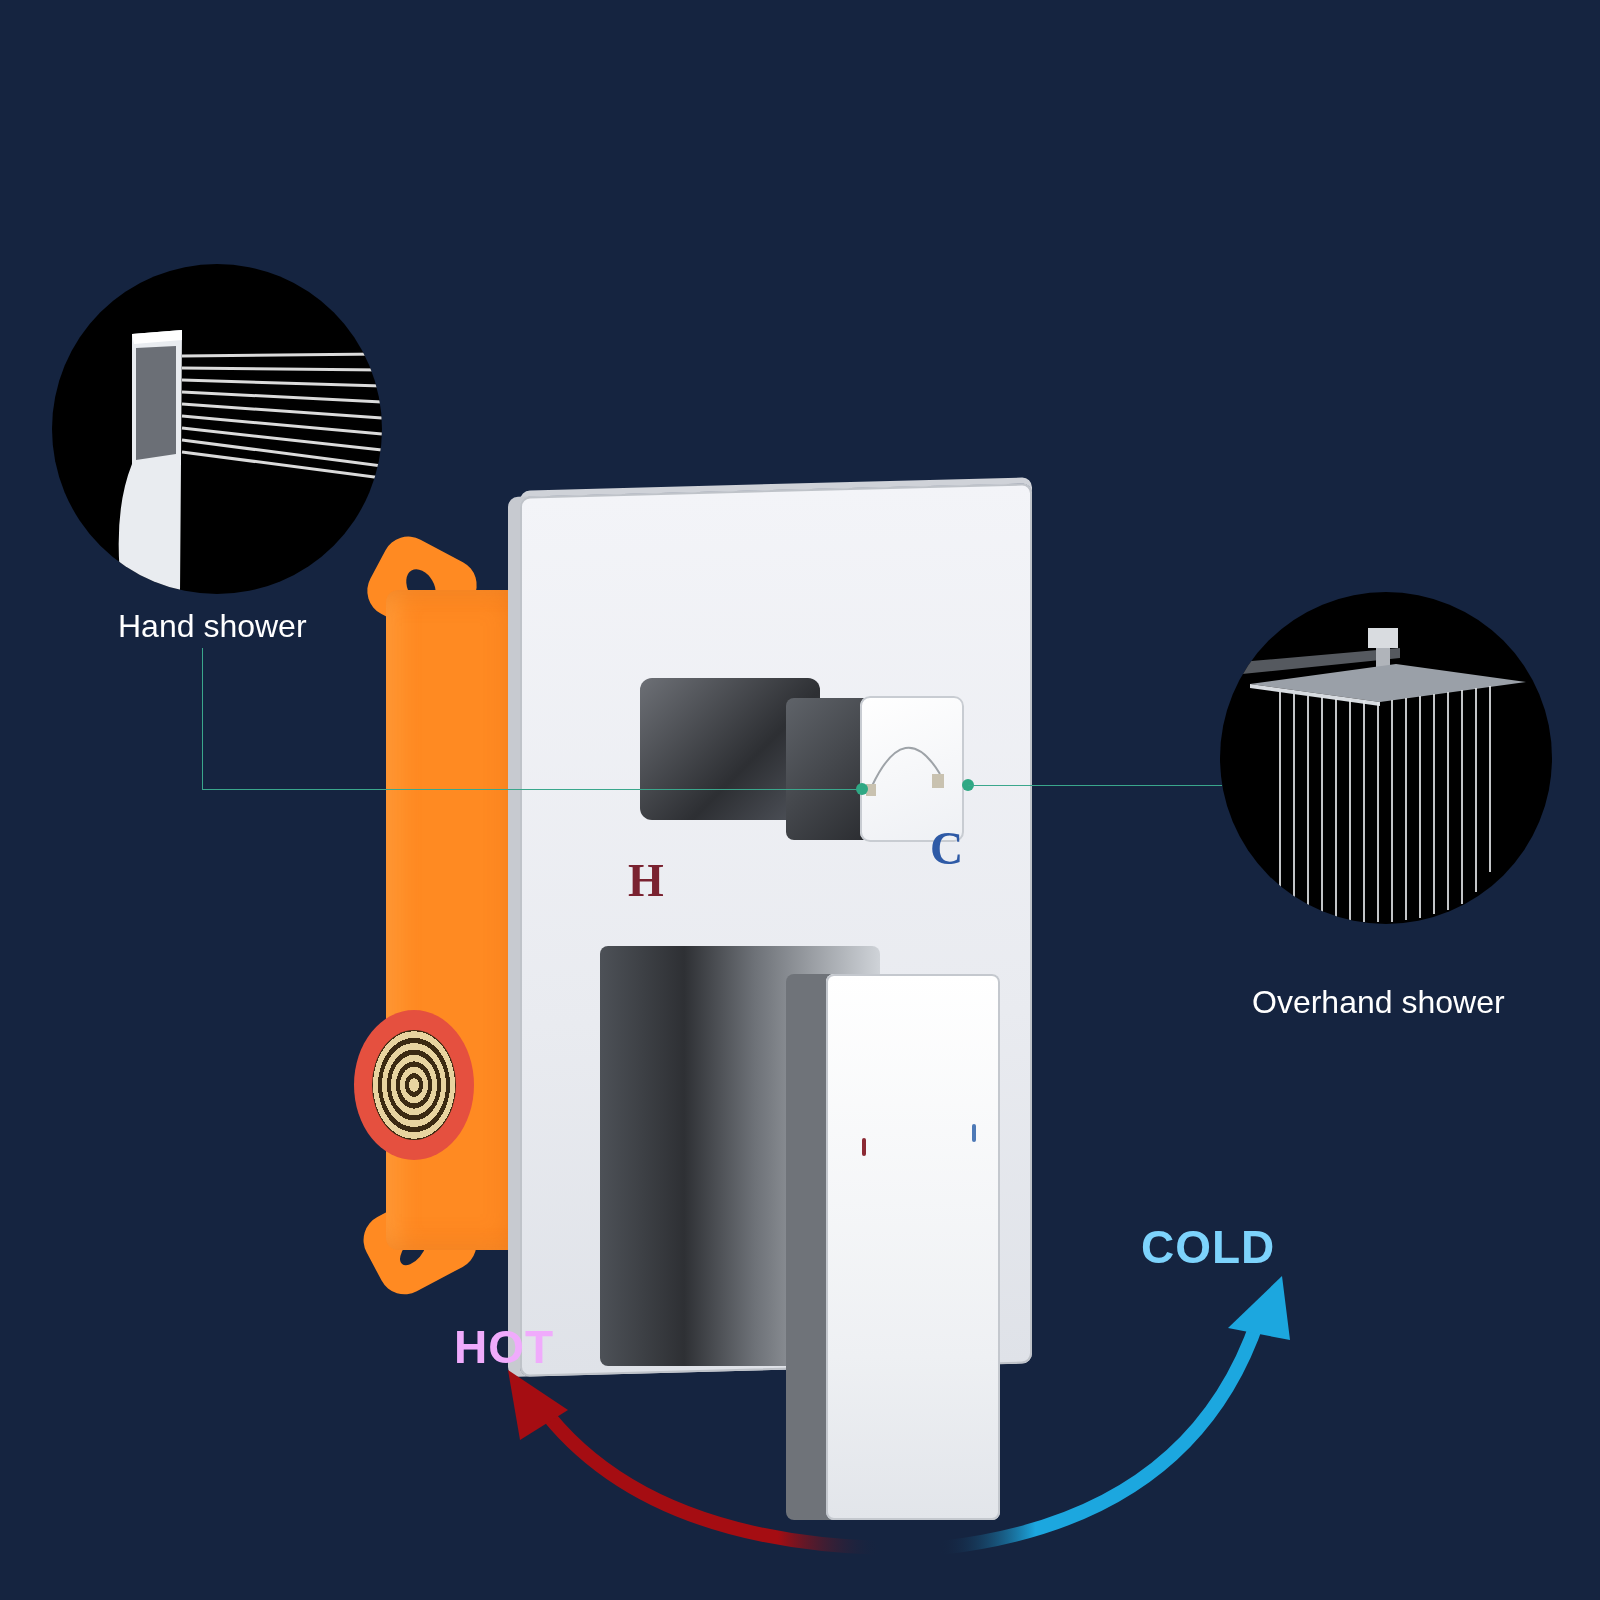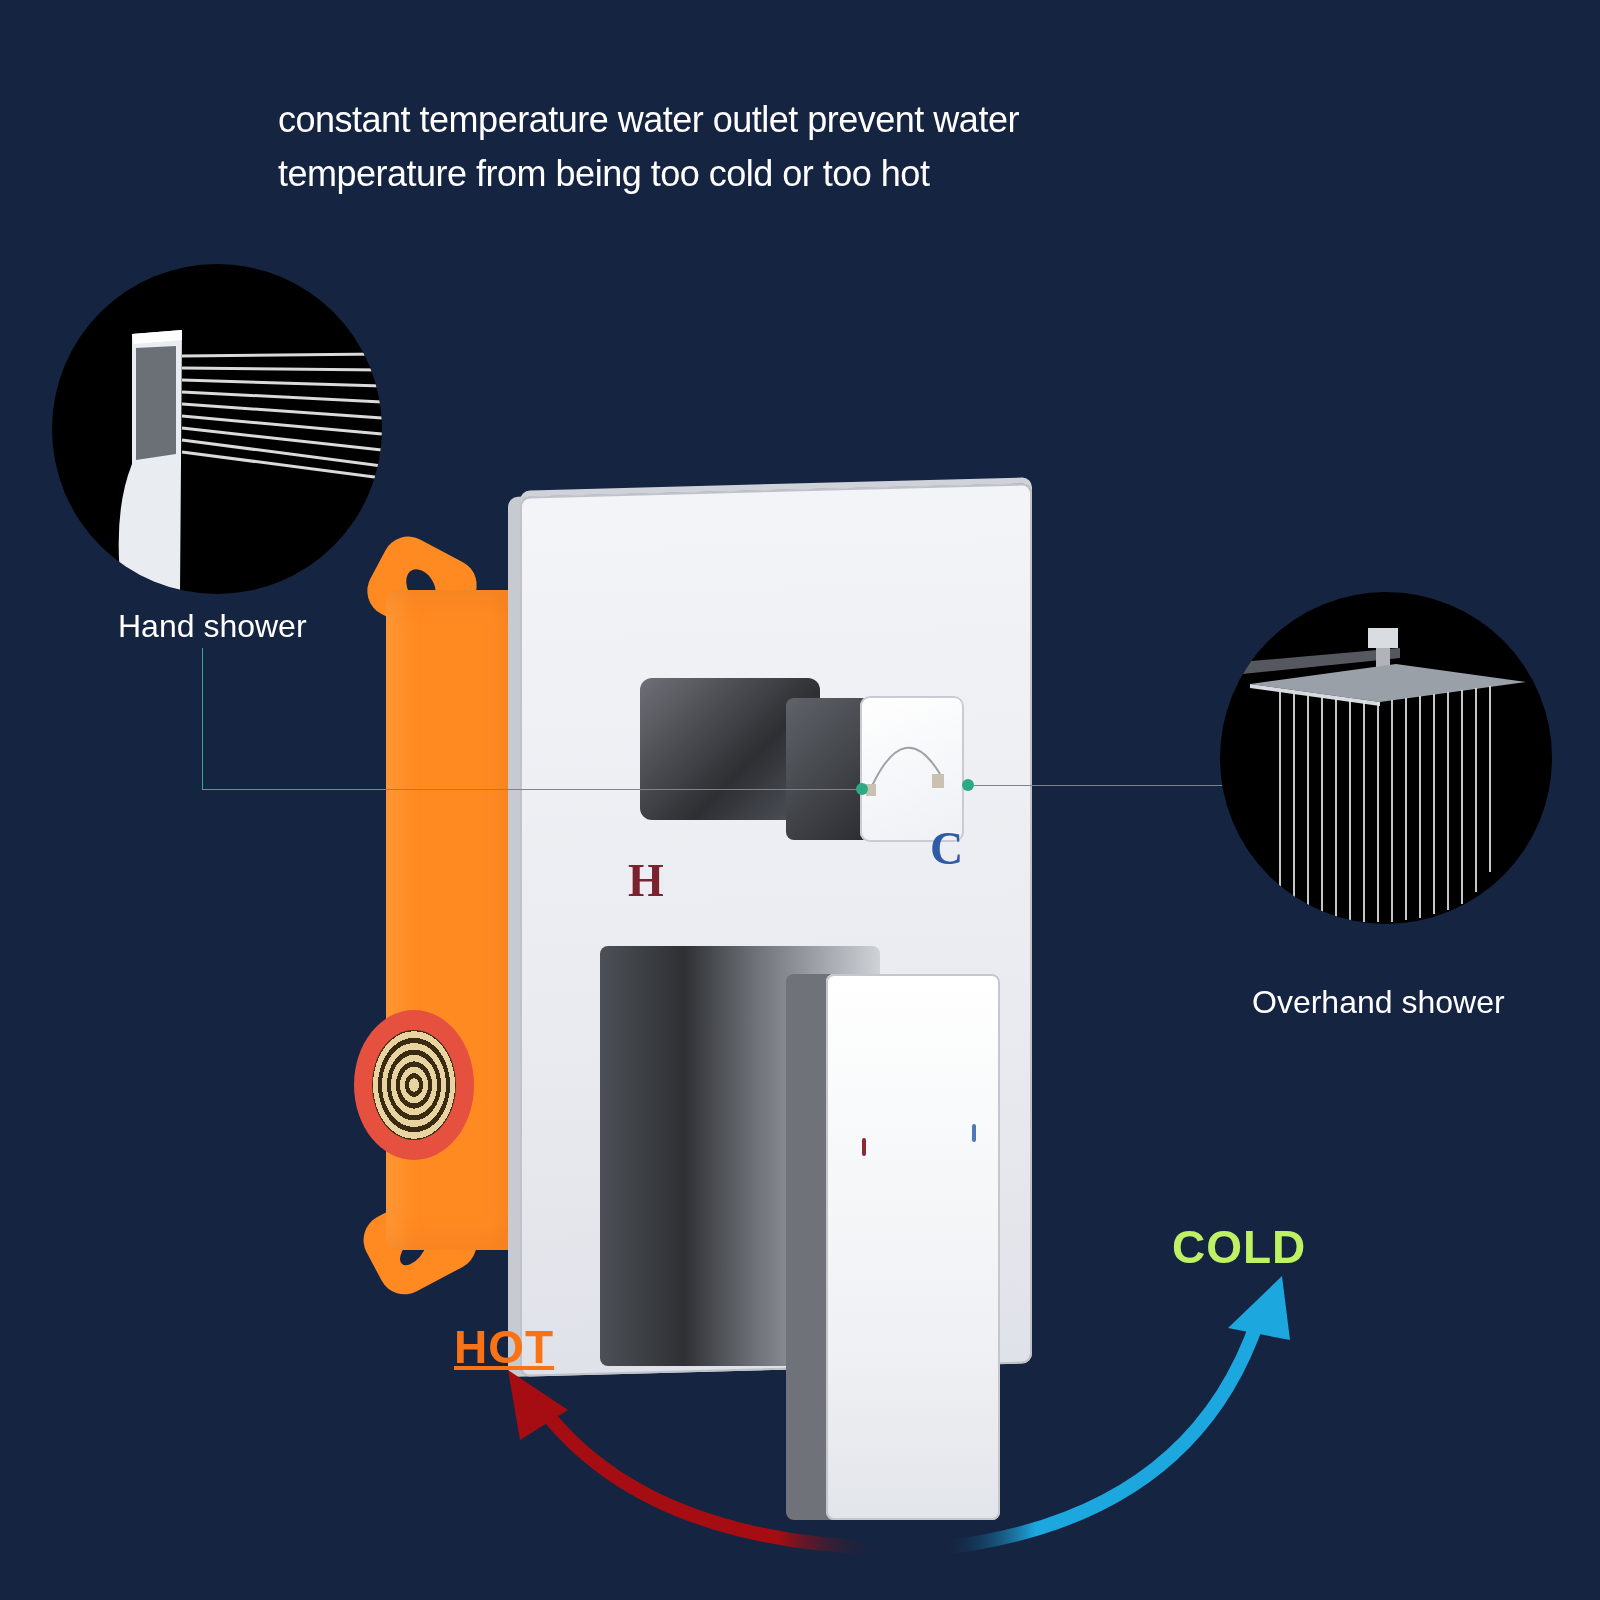--- a/index.html
+++ b/index.html
@@ -62,33 +62,29 @@
      background:linear-gradient(90deg,#4d5157 0%,#2e3034 30%,#6d7177 55%,#cfd3d8 100%); border-radius:8px; }
   #lever-front { left:826px; top:974px; width:174px; height:546px;
      background:linear-gradient(180deg,#ffffff,#eef0f3 70%,#e2e5ea);
      border-radius:8px; box-shadow: inset 0 0 0 2px #c4c8ce, -40px 0 0 #6f7379; }
   .tick { width:4px; height:18px; border-radius:2px; }
   #tick-hot { left:862px; top:1138px; background:#8c2a34; }
   #tick-cold { left:972px; top:1124px; background:#4d79b6; }
 
   
   .temp-label { font-family:"Liberation Sans", sans-serif; font-weight:bold; font-size:46px; letter-spacing:1px; }
-  #hot-label { left:454px; top:1320px; color:#f97316;text-decoration:underline; }
-  #cold-label { left:1172px; top:1220px; color:#bef264; }
+  #hot-label { left:454px; top:1320px; color:#f0abfc; }
+  #cold-label { left:1141px; top:1220px; color:#7dd3fc; }
 
   svg#arcs { left:0; top:0; width:1600px; height:1600px; pointer-events:none; }
 </style>
 </head>
 <body>
 
 <div id="headline" class="abs">
-  <div id="headline-desc">
-    <div>constant temperature water outlet prevent water</div>
-    <div>temperature from being too cold or too hot</div>
-  </div>
 </div>
 
 <div id="hand-circle" class="abs circle">
   <svg width="330" height="330" viewBox="0 0 330 330">
     <g>
       <path d="M80 70 L130 66 L128 330 L70 330 Q60 250 80 200 Z" fill="#e9ecf0"></path>
       <path d="M84 84 L124 82 L124 190 L84 196 Z" fill="#6b6f76"></path>
       <path d="M80 70 L130 66 L130 76 L82 80 Z" fill="#ffffff"></path>
       <g stroke="#f2f2f2" stroke-width="3" opacity="0.9">
         <line x1="130" y1="92" x2="330" y2="90"></line>

